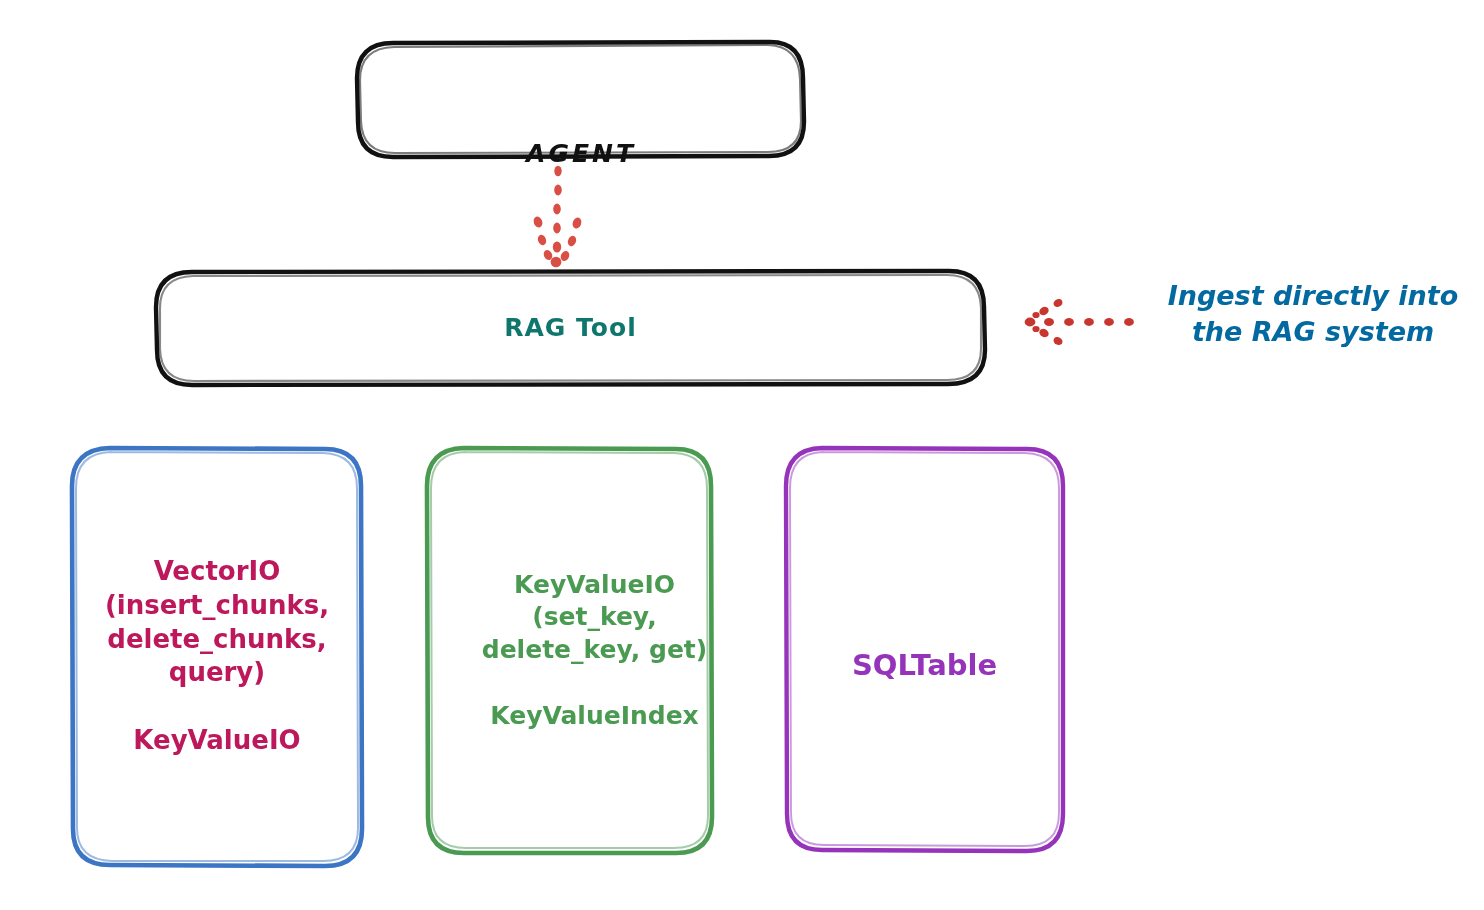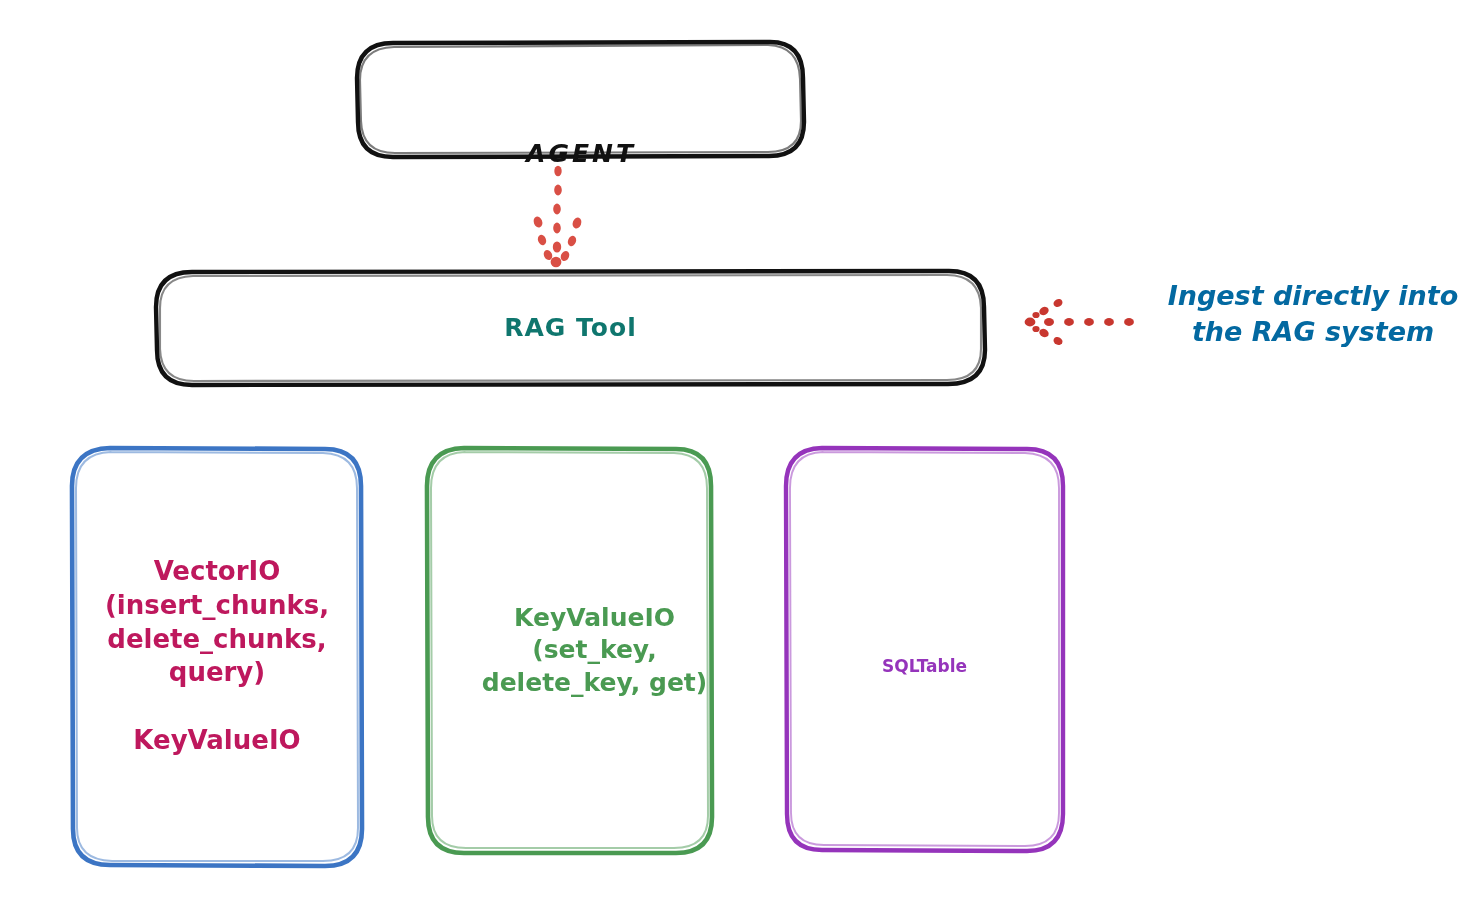--- a/index.html
+++ b/index.html
@@ -105,21 +105,21 @@
   #keyvalueio-node .index-label { font-size: 25px; }
 
   #relationalio-node {
     left: 786px;
     top: 447px;
     width: 277px;
     height: 404px;
     color: #9534bb;
   }
   #relationalio-node .api-label { font-size: 25px; }
-  #relationalio-node .index-label { font-size: 17px; }
+  #relationalio-node .index-label { font-size: 29px; }
 
   
   #ingest-annotation {
     position: absolute;
     left: 1148px;
     top: 278px;
     width: 330px;
     text-align: center;
     font-family: "DejaVu Sans", sans-serif;
     font-style: italic;
@@ -213,20 +213,21 @@
 (insert_chunks,
 delete_chunks,
 query)</div>
   <div class="index-label">KeyValueIO</div>
 </div>
 
 <div class="node provider" id="keyvalueio-node">
   <div class="api-label">KeyValueIO
 (set_key,
 delete_key, get)</div>
+  <div class="index-label">KeyValueIndex</div>
 </div>
 
 <div class="node provider" id="relationalio-node">
   <div class="index-label">SQLTable</div>
 </div>
 
 <div id="ingest-annotation">Ingest directly into
 the RAG system</div>
 
 </body></html>

